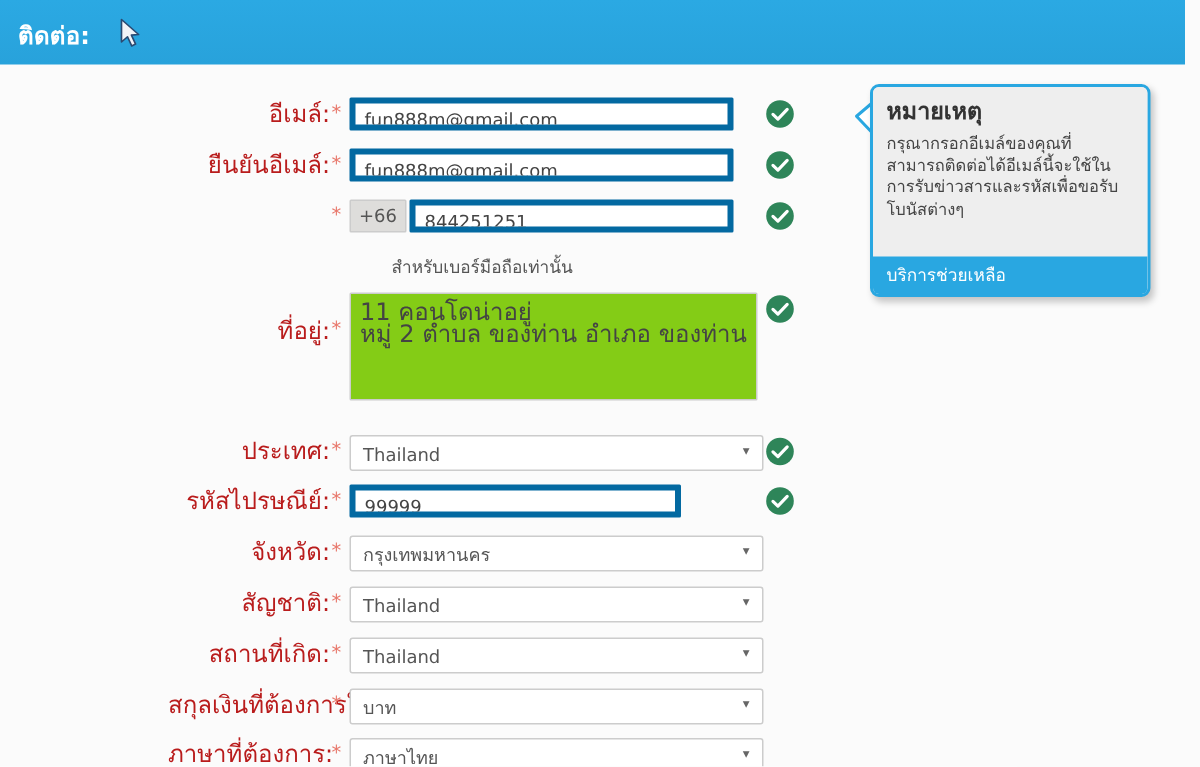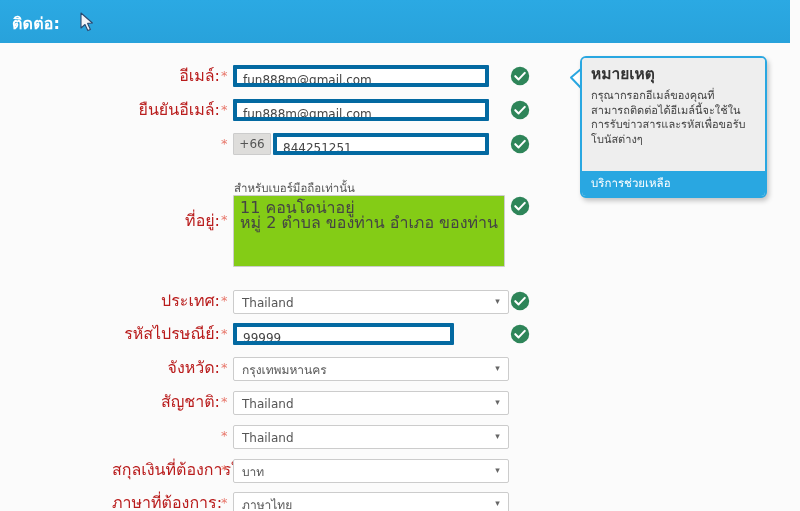--- a/index.html
+++ b/index.html
@@ -280,21 +280,21 @@
     <div class="form-row" style="top:93px;">
       <div class="req-star">*</div>
       <div class="phone-prefix">+66</div>
       <div class="input-box phone-input">844251251</div>
       <svg class="check-icon" viewBox="0 0 20 20">
         <circle cx="10" cy="10" r="9.2" fill="#2e8559"></circle>
         <path d="M5.3 10.2 L8.6 13.4 L14.8 6.9" stroke="#ffffff" stroke-width="2.1" fill="none" stroke-linecap="round" stroke-linejoin="round"></path>
       </svg>
     </div>
 
-    <div class="form-row" style="top:136px;height:18px;">
+    <div class="form-row" style="top:126px;height:18px;margin-left:27px;">
       <div class="hint-text">สำหรับเบอร์มือถือเท่านั้น</div>
     </div>
 
     <div class="form-row" style="top:155px;height:76px;">
       <div class="field-label" style="top:15px;">ที่อยู่:</div>
       <div class="req-star" style="top:15px;">*</div>
       <div class="textarea-box">
           <div>11 คอนโดน่าอยู่</div>
           <div>หมู่ 2  ตำบล ของท่าน อำเภอ ของท่าน</div>
         </div>
@@ -339,20 +339,21 @@
     <div class="form-row" style="top:351px;">
       <div class="field-label">สัญชาติ:</div>
       <div class="req-star">*</div>
       <div class="select-box">
         <span>Thailand</span>
         <span class="select-arrow">▾</span>
       </div>
     </div>
 
     <div class="form-row" style="top:385px;">
+      <div class="field-label">สถานที่เกิด:</div>
       <div class="req-star">*</div>
       <div class="select-box">
         <span>Thailand</span>
         <span class="select-arrow">▾</span>
       </div>
     </div>
 
     <div class="form-row" style="top:419px;">
       <div class="field-label">สกุลเงินที่ต้องการใช้:</div>
       <div class="req-star">*</div>

